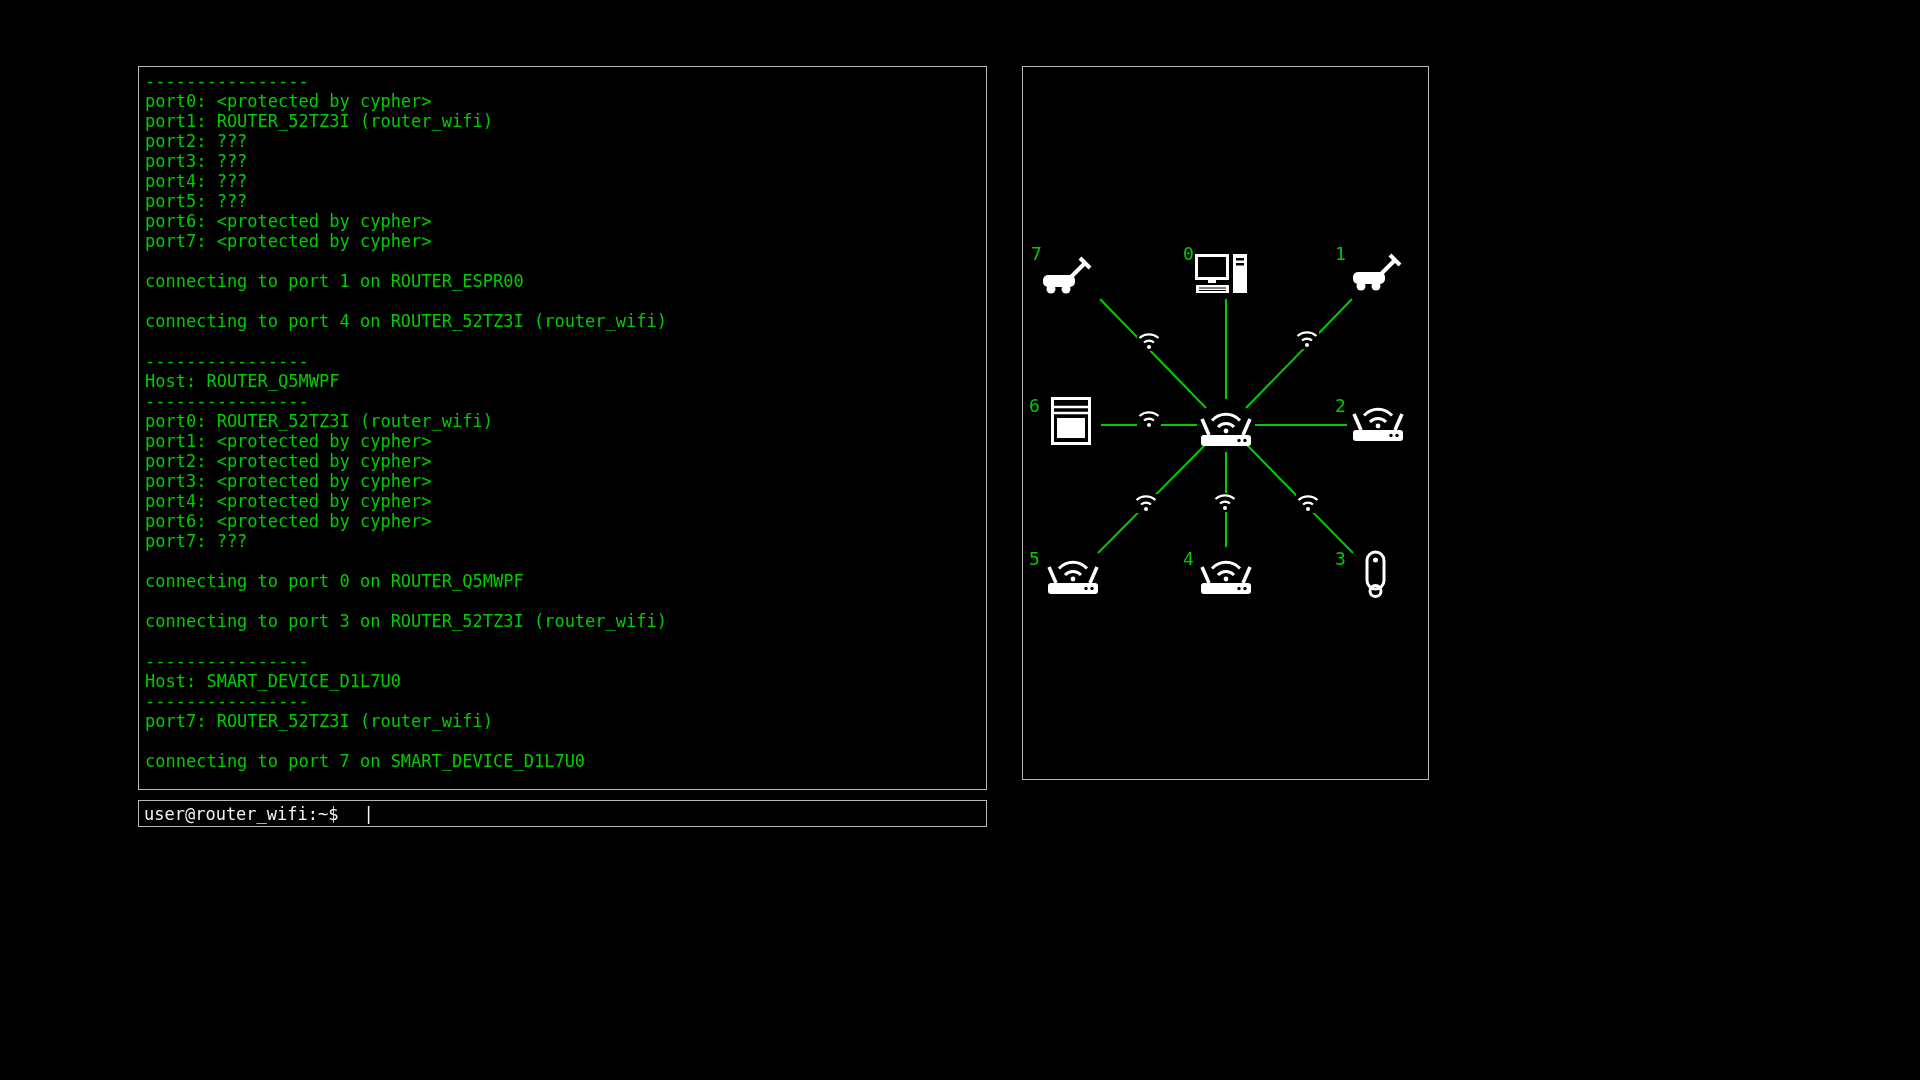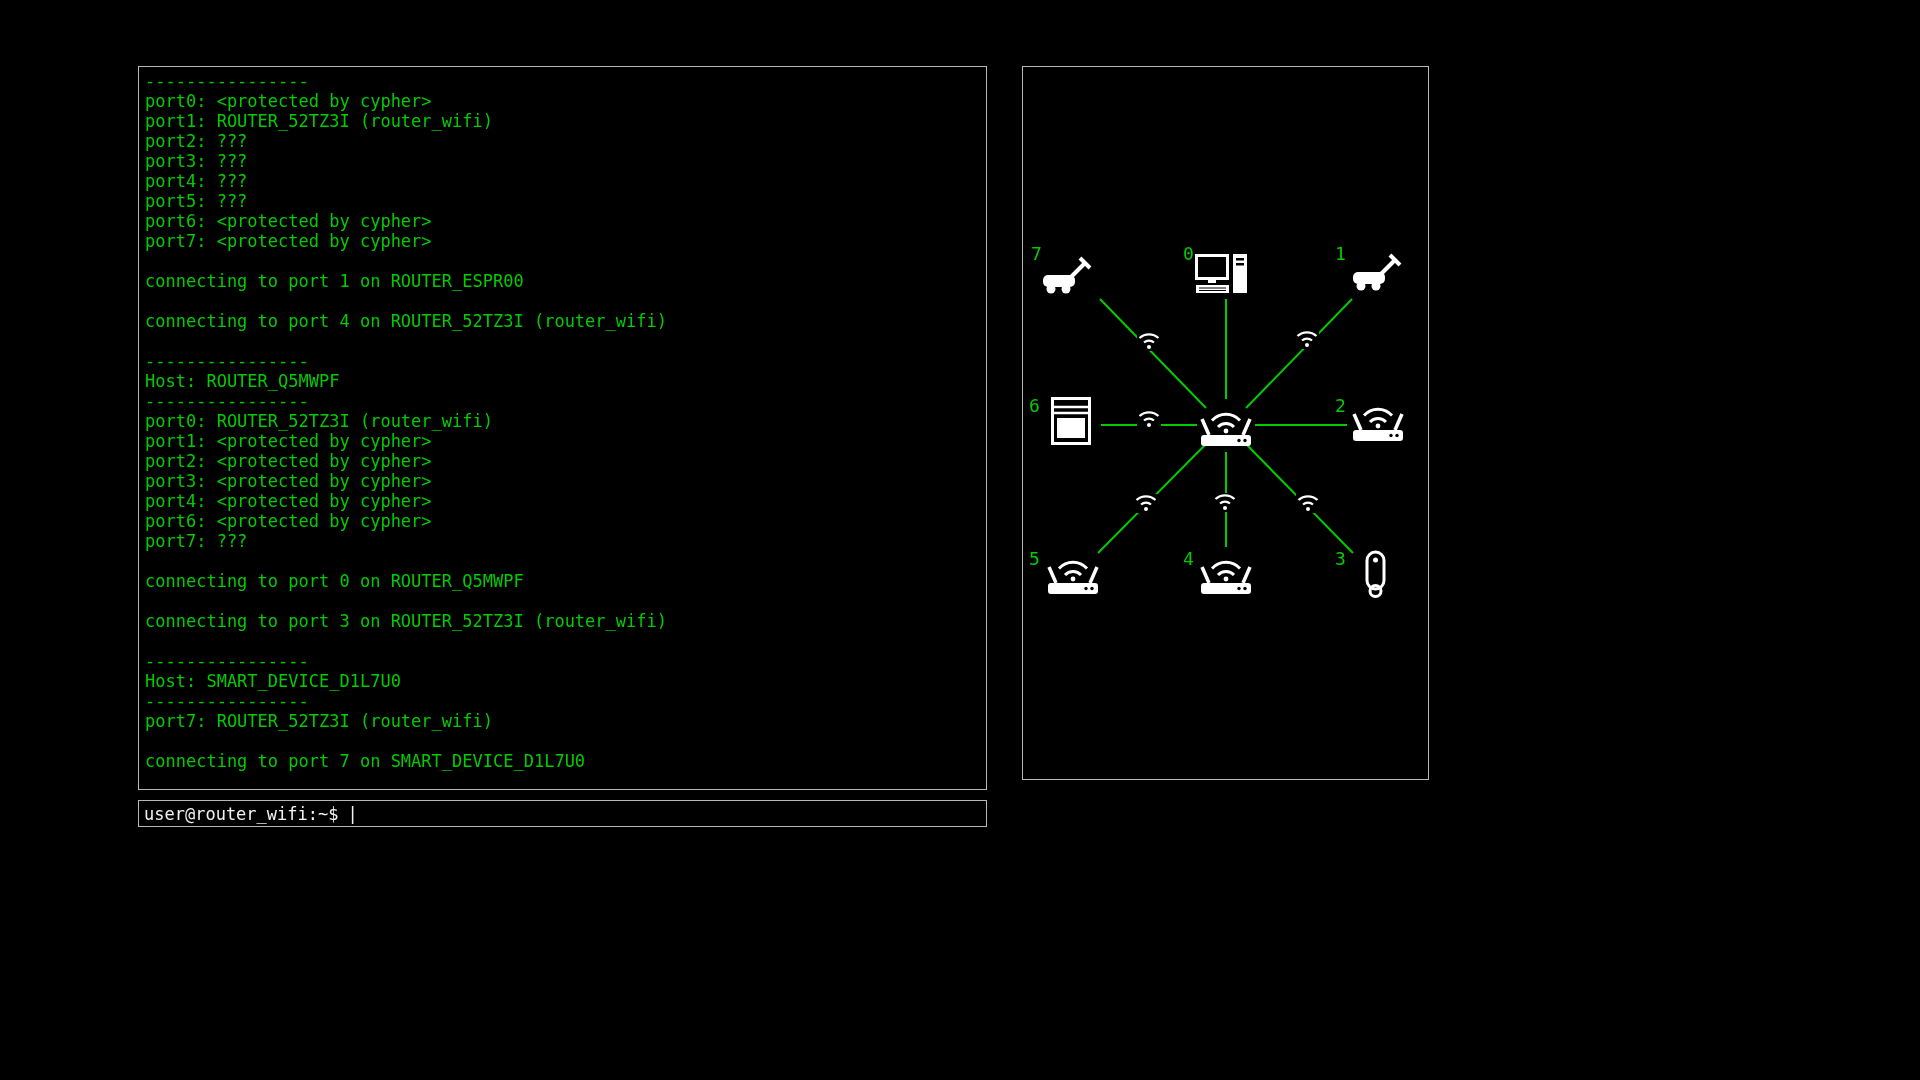--- a/index.html
+++ b/index.html
@@ -15,21 +15,21 @@
     position:absolute; left:138px; top:66px; width:849px; height:724px;
     border:1px solid #b8b8b8; padding:4px 6px; overflow:hidden;
   }
   .terminal-text {
     color:#00cc00; font-size:17px; line-height:20px; white-space:pre;
     font-family:"DejaVu Sans Mono", monospace;
   }
 
   .prompt-panel {
     position:absolute; left:138px; top:800px; width:849px; height:27px;
-    border:1px solid #b8b8b8; display:flex; align-items:center; padding:0 5px;
+    border:1px solid #b8b8b8; display:flex; align-items:center; padding:0 5px;gap:16px;
   }
   .prompt-text { color:#f2f2f2; font-size:17px; white-space:pre; }
   .prompt-cursor { color:#f2f2f2; font-size:17px; margin-left:9px; }
 
   .diagram-panel {
     position:absolute; left:1022px; top:66px; width:407px; height:714px;
     border:1px solid #b8b8b8;
   }
   .lines-svg { position:absolute; left:0; top:0; width:405px; height:712px; }
 

